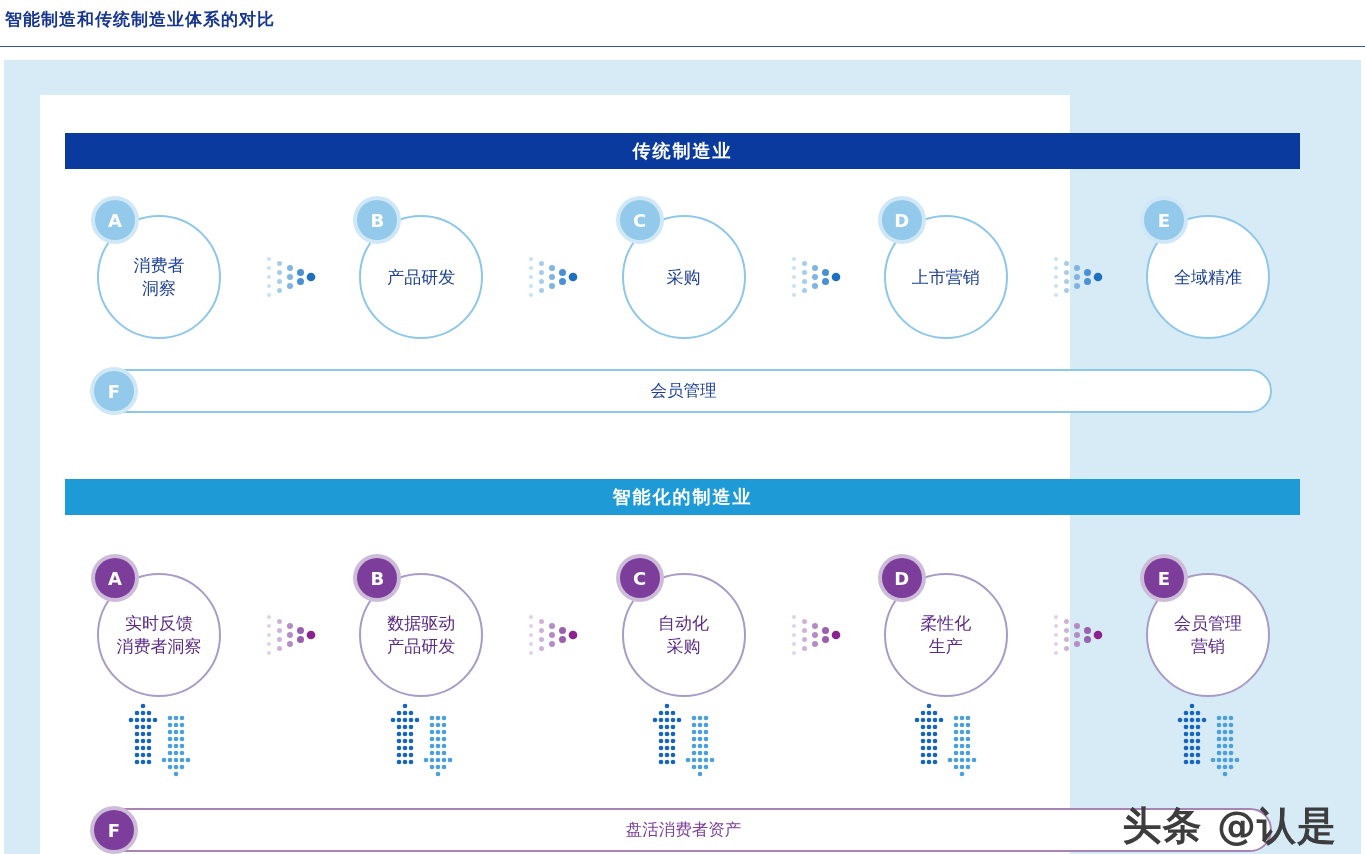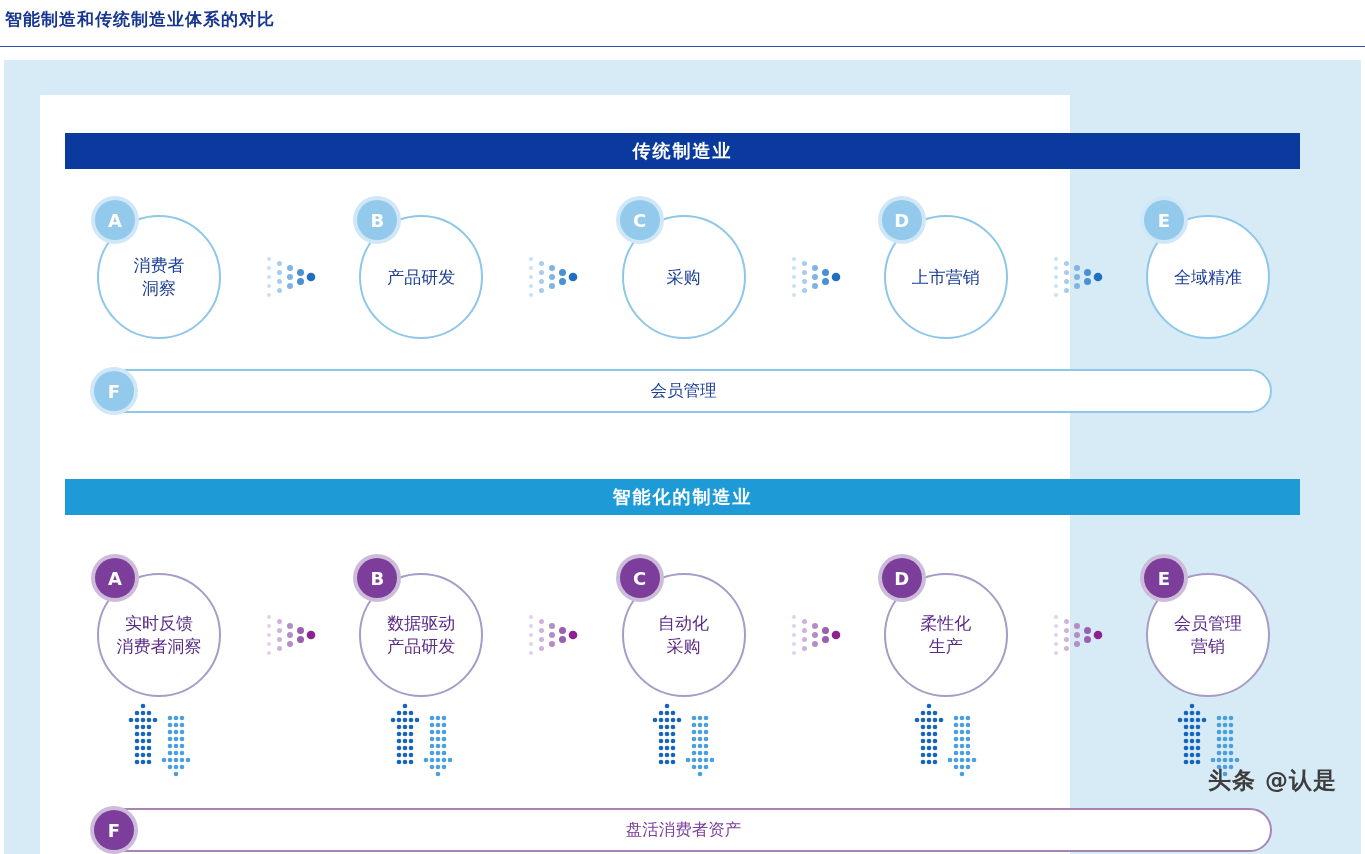--- a/index.html
+++ b/index.html
@@ -38,21 +38,21 @@
   .pill{position:absolute;left:55px;width:1177px;height:44px;border-radius:22px;background:#fff;
         display:flex;align-items:center;justify-content:center;font-size:16.5px;font-weight:500}
   .pill.blue{top:274px;border:2.5px solid #8ec7ea;color:#1b3f94}
   .pill.purple{top:713px;border:2px solid #a784b4;color:#7c3e9a}
   .pill .badge{left:-3px;top:0}
 
   .vslot{width:124px;display:flex;justify-content:center;align-items:flex-start;gap:3px;flex:0 0 auto}
   .varrow{display:inline-block;line-height:0}
   .varrow.down{margin-top:12px}
 
-  .watermark{position:absolute;right:28px;top:765px;font-size:23px;font-weight:bold;color:#3d3d3d;
+  .watermark{position:absolute;right:28px;top:799px;font-size:39px;font-weight:bold;color:#3d3d3d;
              letter-spacing:1px;z-index:20}
 </style>
 </head>
 <body>
 
 <h1 class="page-title">智能制造和传统制造业体系的对比</h1>
 <div class="title-rule"></div>
 
 <div class="bg">
   <div class="card">

